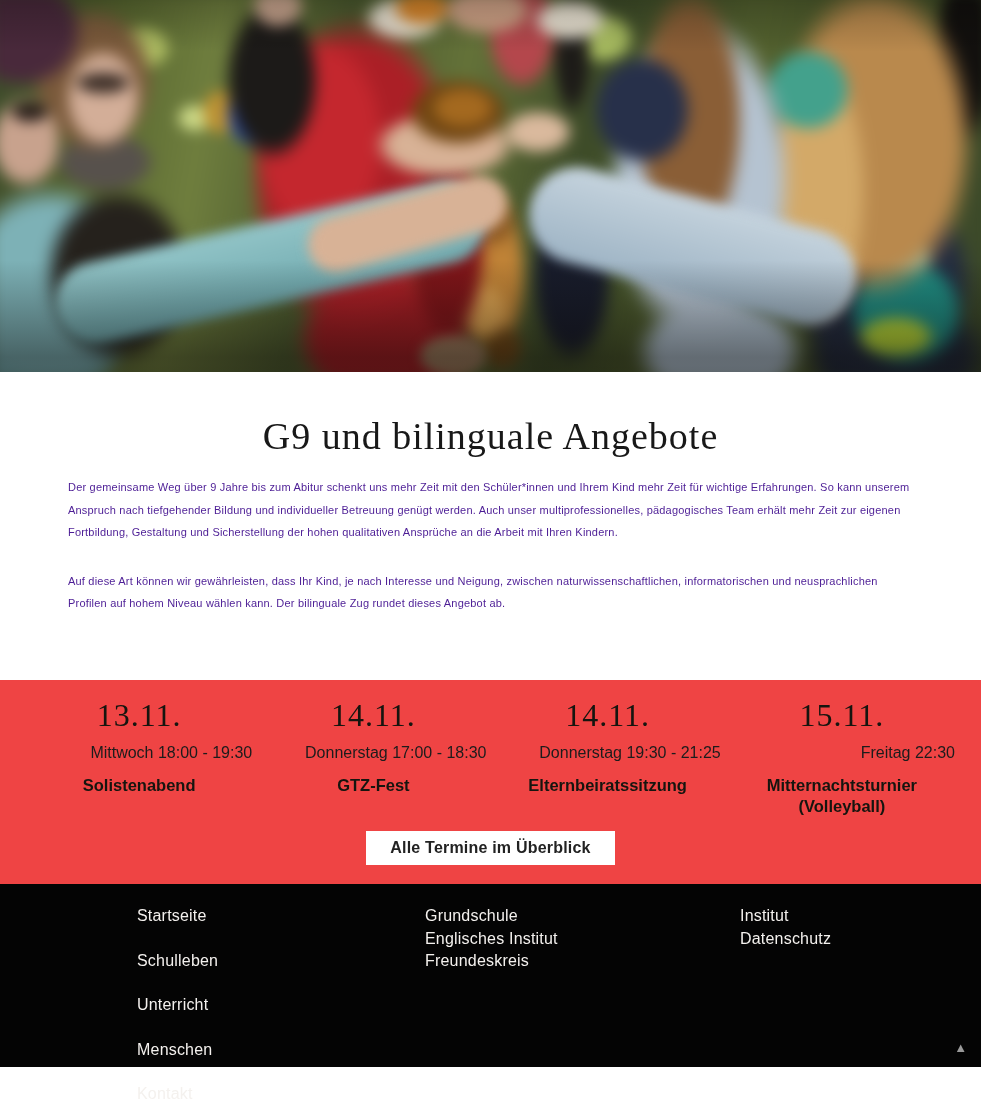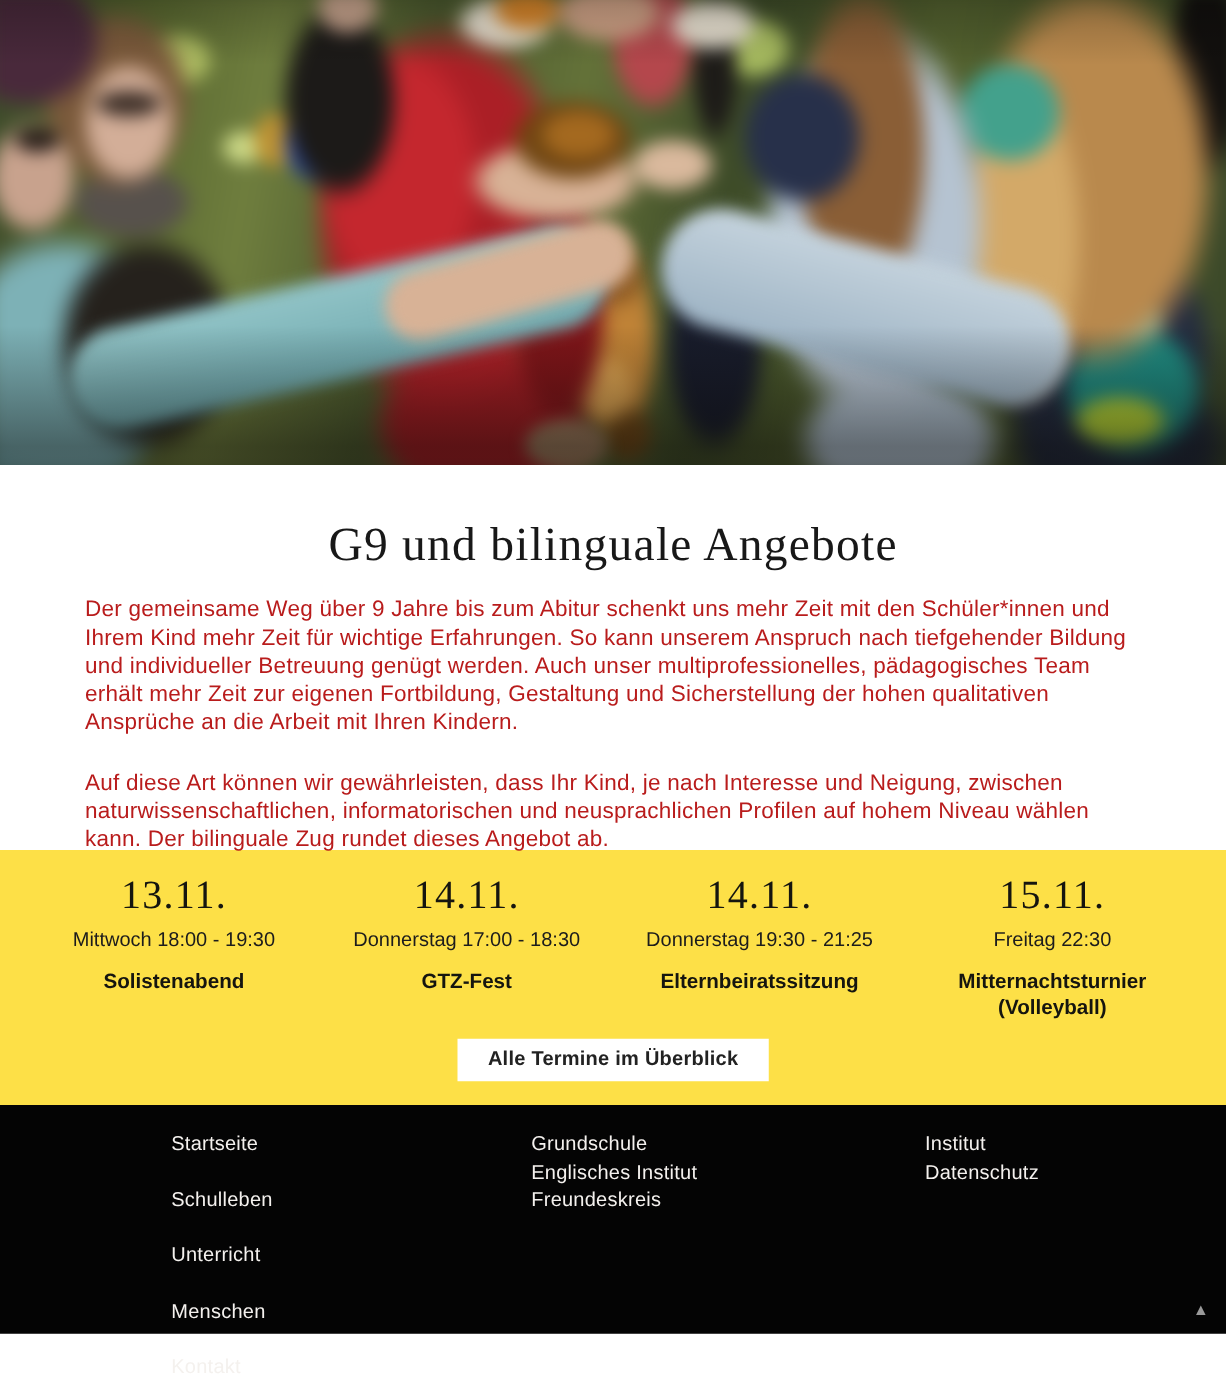--- a/index.html
+++ b/index.html
@@ -97,43 +97,43 @@
     text-align: center;
     font-family: "Liberation Serif", "DejaVu Serif", serif;
     font-weight: 400;
     font-size: 38px;
     letter-spacing: 1px;
     color: #181818;
   }
   .intro p {
     width: 845px;
     margin: 18px 0 0 68px;
-    font-size: 18px;
+    font-size: 11px;
     letter-spacing: 0.2px;
     line-height: 22.5px;
-    color: #b91c1c;
+    color: #4c1d95;
   }
   .intro p + p { margin-top: 26px; }
 
   
-  .events { width: 981px; height: 204px; background: #fde047; }
+  .events { width: 981px; height: 204px; background: #ef4444; }
   .events-grid {
     display: grid;
     grid-template-columns: repeat(4, 1fr);
     column-gap: 8px;
     padding: 17px 26px 0 26px;
     text-align: center;
   }
   .event-date {
     font-family: "Liberation Serif", "DejaVu Serif", serif;
     font-size: 32px;
     letter-spacing: 1px;
     color: #15150f;
   }
-  .event-daytime { margin-top: 10px; font-size: 16px; color: #1c1c1c; }
+  .event-daytime { margin-top: 10px; font-size: 16px; color: #1c1c1c; text-align: right; }
   .event-title {
     margin: 13px auto 0 auto;
     max-width: 200px;
     font-size: 16.5px;
     font-weight: bold;
     color: #15150f;
     line-height: 21px;
   }
   .events-btn-row { text-align: center; margin-top: 14px; }
   .events-btn {

